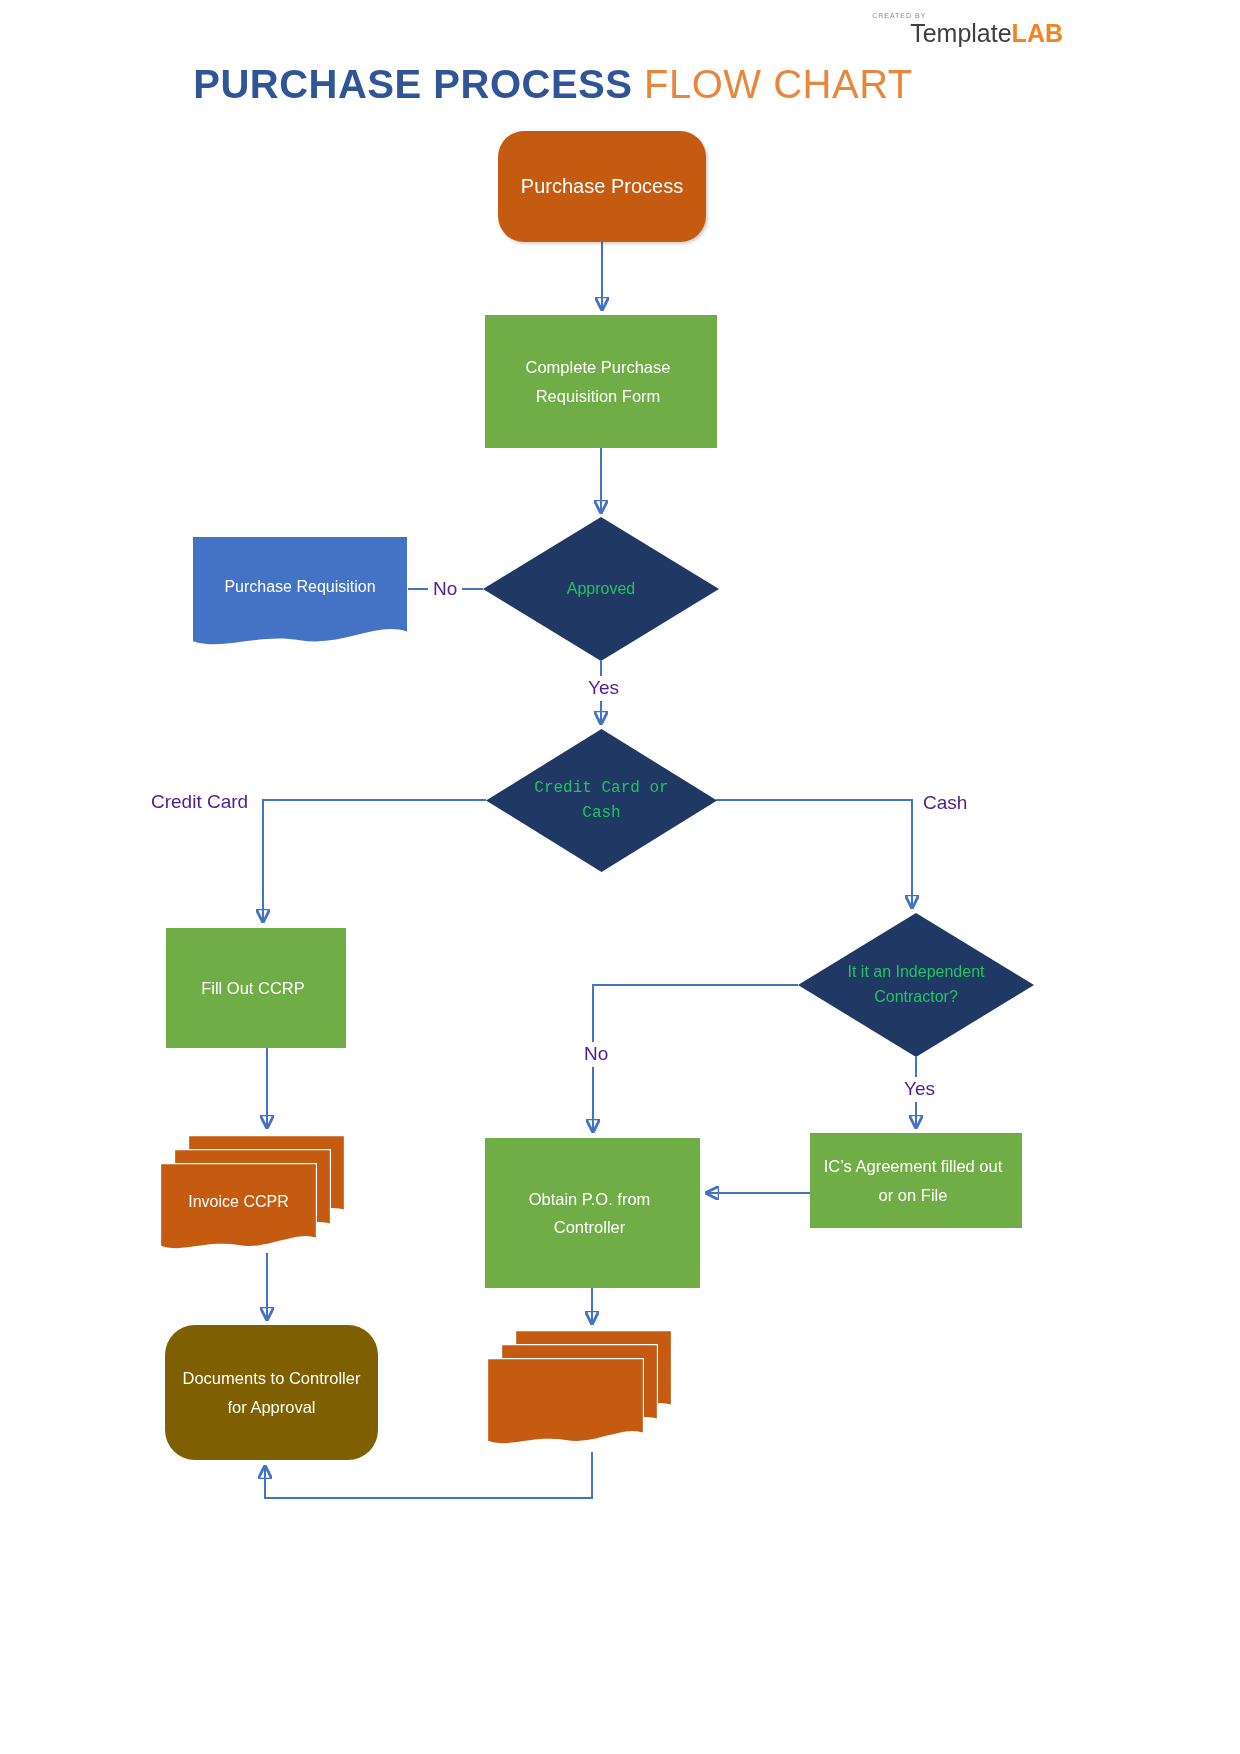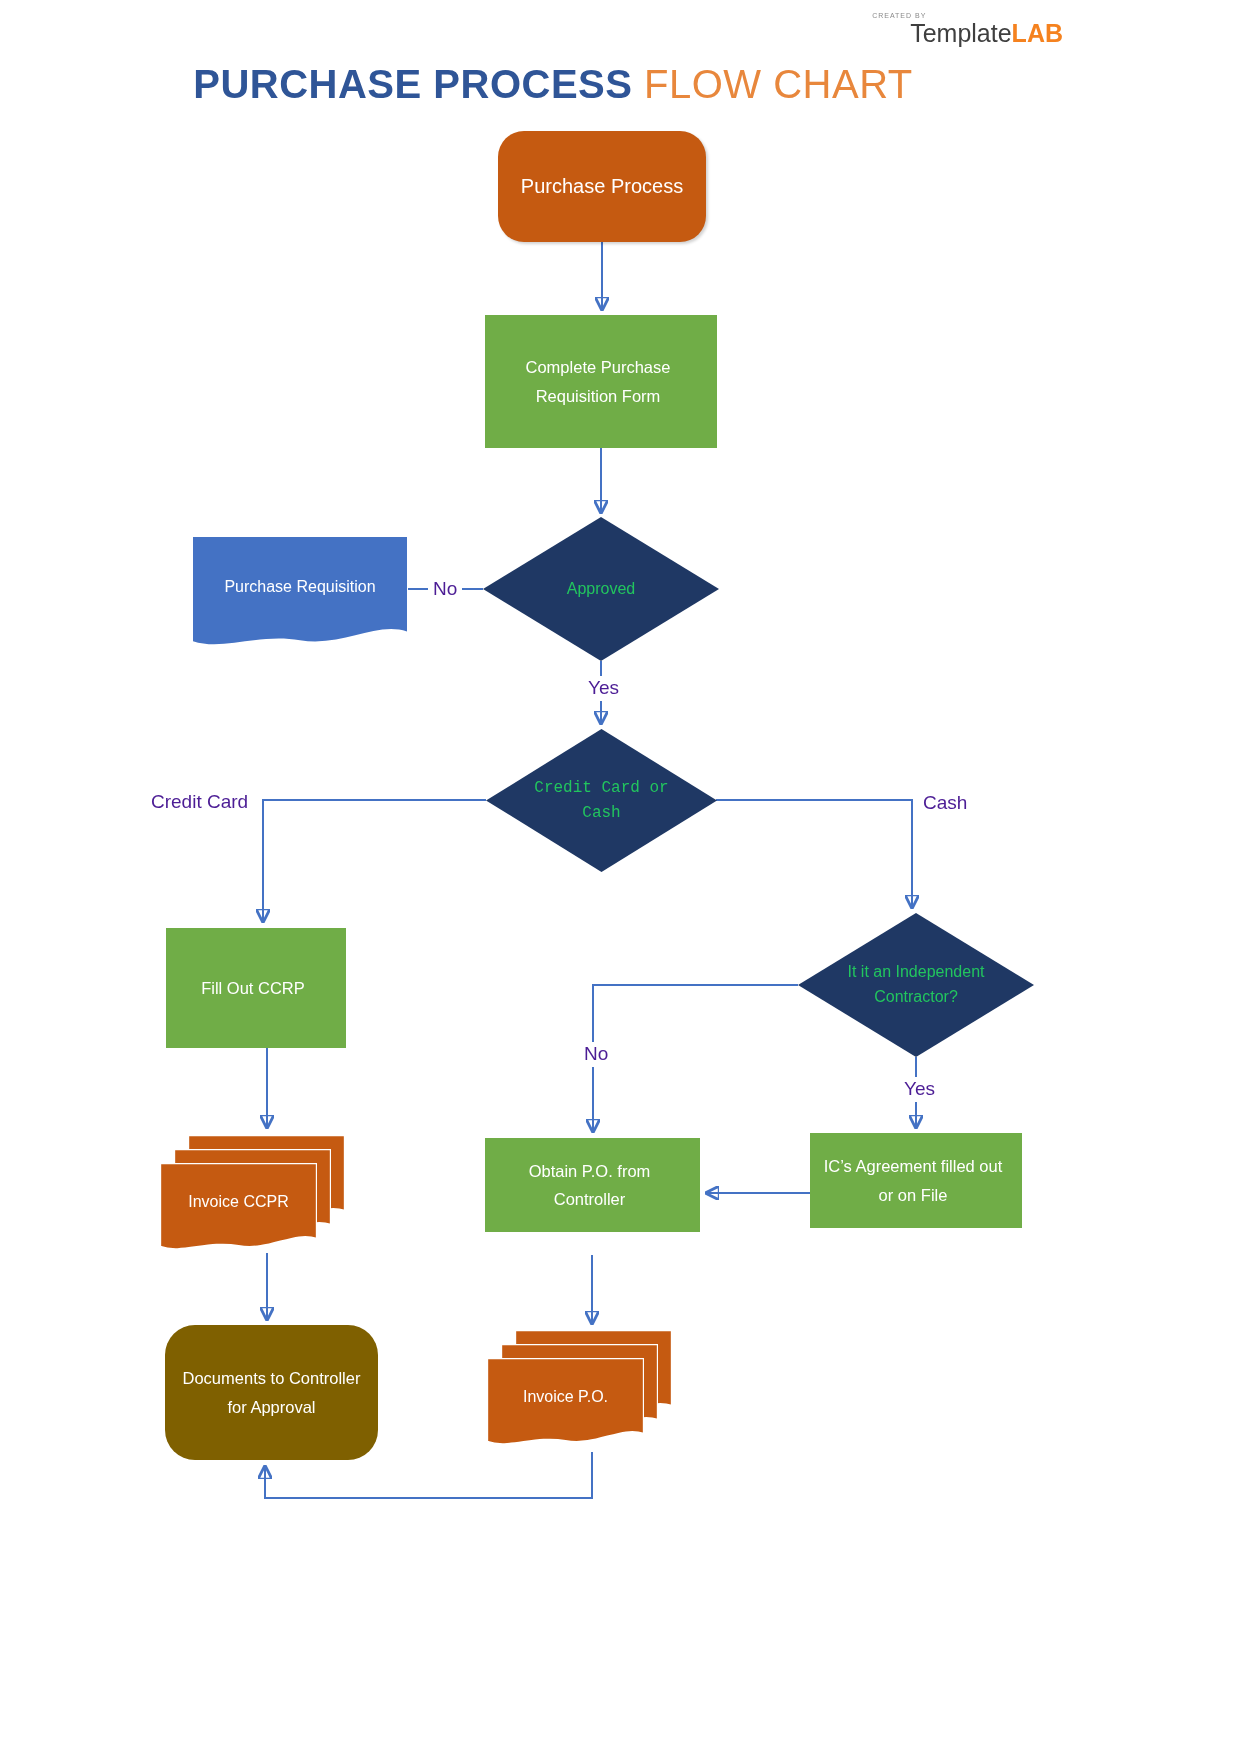--- a/index.html
+++ b/index.html
@@ -184,21 +184,21 @@
   </div>
 
   <div class="node rect-green" style="left:160px; top:928px; width:180px; height:120px;margin-left:6px;">
     <span>Fill Out CCRP</span>
   </div>
 
   <div class="diamond" style="left:798px; top:913px; width:236px; height:144px;">
     <span>It it an Independent Contractor?</span>
   </div>
 
-  <div class="node rect-green" style="left:485px; top:1138px; width:215px; height:94px;">
+  <div class="node rect-green" style="left:485px; top:1138px; width:215px; height:150px;">
     <span>Obtain P.O. from Controller</span>
   </div>
 
   <div class="node rect-green" style="left:810px; top:1133px; width:212px; height:95px;">
     <span>IC’s Agreement filled out or on File</span>
   </div>
 
   <div class="stack" style="left:160px; top:1135px; width:185px; height:125px;">
     <svg class="doc doc-back" viewBox="0 0 200 120" preserveAspectRatio="none">
       <path d="M0 0 H200 V96 C170 86, 140 112, 100 105 C60 98, 28 116, 0 106 Z" fill="#C55A11" stroke="#ffffff" stroke-width="3"></path>
@@ -219,21 +219,20 @@
   <div class="stack" style="left:487px; top:1330px; width:185px; height:125px;">
     <svg class="doc doc-back" viewBox="0 0 200 120" preserveAspectRatio="none">
       <path d="M0 0 H200 V96 C170 86, 140 112, 100 105 C60 98, 28 116, 0 106 Z" fill="#C55A11" stroke="#ffffff" stroke-width="3"></path>
     </svg>
     <svg class="doc doc-mid" viewBox="0 0 200 120" preserveAspectRatio="none">
       <path d="M0 0 H200 V96 C170 86, 140 112, 100 105 C60 98, 28 116, 0 106 Z" fill="#C55A11" stroke="#ffffff" stroke-width="3"></path>
     </svg>
     <svg class="doc doc-front" viewBox="0 0 200 120" preserveAspectRatio="none">
       <path d="M0 0 H200 V96 C170 86, 140 112, 100 105 C60 98, 28 116, 0 106 Z" fill="#C55A11" stroke="#ffffff" stroke-width="3"></path>
     </svg>
-    <span class="stack-label">Invoice P.O.</span>
   </div>
 
   <div class="edge-label" style="left:428px; top:577px;">No</div>
   <div class="edge-label" style="left:583px; top:676px;">Yes</div>
   <div class="edge-label" style="left:146px; top:790px;">Credit Card</div>
   <div class="edge-label" style="left:918px; top:791px;">Cash</div>
   <div class="edge-label" style="left:579px; top:1042px;">No</div>
   <div class="edge-label" style="left:899px; top:1077px;">Yes</div>
 
 </div>

